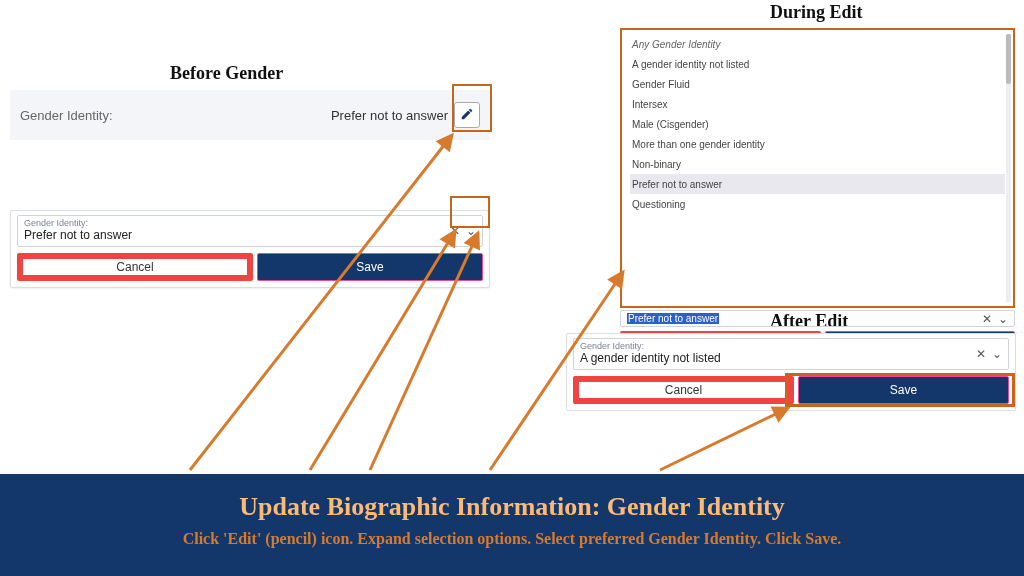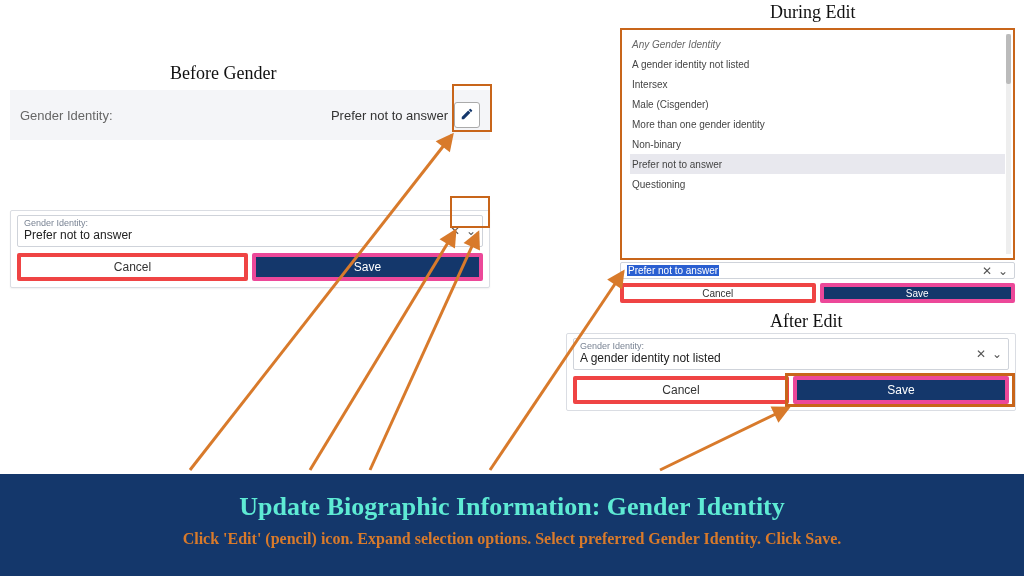--- a/index.html
+++ b/index.html
@@ -1,62 +1,62 @@
 <!DOCTYPE html>
 <html><head>
 <meta charset="utf-8">
 <style>
   * { box-sizing: border-box; margin: 0; padding: 0; }
   body { font-family: Arial, sans-serif; width: 1024px; height: 576px; position: relative; background: #fff; overflow: hidden; }
-  .section-title { font-family: Georgia, 'Times New Roman', serif; font-weight: normal; font-size: 18px; color: #111; }
+  .section-title { font-family: Georgia, 'Times New Roman', serif; font-weight: bold; font-size: 18px; color: #111; }
   .title-before { position: absolute; left: 170px; top: 63px; }
   .title-during { position: absolute; left: 770px; top: 2px; }
   .title-after { position: absolute; left: 770px; top: 311px; }
 
   
   .before-wrap { position: absolute; left: 10px; top: 90px; width: 480px; }
   .view-row { background: #f4f5f8; padding: 12px 10px; display: flex; align-items: center; justify-content: space-between; color: #555; font-size: 13px; }
   .view-row .lbl { color: #666; }
   .view-row .val { color: #333; margin-left: auto; margin-right: 6px; }
   .pencil-btn { width: 26px; height: 26px; display: flex; align-items: center; justify-content: center; border: 1px solid #aaa; border-radius: 3px; background: #fff; cursor: pointer; }
   .highlight-sm { position: absolute; border: 2.5px solid #c8651a; pointer-events: none; }
 
   .edit-card { margin-top: 70px; border: 1px solid #dadde3; border-radius: 2px; background: #fff; padding: 4px 6px 6px; box-shadow: 0 1px 2px rgba(0,0,0,.06); }
   .field-wrap { border: 1px solid #cfd3da; border-radius: 2px; padding: 2px 6px 4px; position: relative; }
   .field-label { font-size: 9px; color: #7a8494; }
   .field-value { font-size: 12px; color: #222; padding-right: 50px; overflow: hidden; white-space: nowrap; }
   .field-icons { position: absolute; right: 6px; top: 50%; transform: translateY(-50%); display: flex; gap: 6px; color: #555; }
   .field-icons span { cursor: pointer; font-size: 12px; }
   .btn-row { display: flex; gap: 4px; margin-top: 6px; }
   .btn { flex: 1; height: 28px; font-size: 12px; border-radius: 2px; display: flex; align-items: center; justify-content: center; cursor: pointer; }
-  .btn-cancel { background: #fff; border: 4px solid #ef4444; color: #333; }
-  .btn-save { background: #14376b; border: 4px solid #ec4899; color: #fff; }
+  .btn-cancel { background: #fff; border: 6px solid #ef4444; color: #333; }
+  .btn-save { background: #14376b; border: 1px solid #ec4899; color: #fff; }
 
   
   .during-wrap { position: absolute; left: 620px; top: 28px; width: 395px; }
-  .dropdown-panel { border: 2.5px solid #c8651a; background: #fff; height: 232px; position: relative; }
+  .dropdown-panel { border: 2.5px solid #c8651a; background: #fff; height: 280px; position: relative; }
   .dd-list { height: 100%; overflow: hidden; font-size: 10px; color: #444; padding: 4px 8px; }
   .dd-list div { padding: 4.5px 2px; cursor: pointer; }
   .dd-list .it { font-style: italic; color: #666; }
   .dd-list .sel { background: #e8e8ee; }
   .dd-scroll { position: absolute; right: 2px; top: 4px; bottom: 4px; width: 5px; background: #eee; }
   .dd-thumb { position: absolute; right: 0; top: 0; width: 5px; height: 50px; background: #bbb; border-radius: 2px; }
   .during-input { margin-top: 2px; border: 1px solid #cfd3da; border-radius: 2px; padding: 2px 6px; position: relative; font-size: 10px; }
   .during-input .hlval { background: #2a5fd1; color: #fff; padding: 0 1px; }
   .during-btns { display: flex; gap: 4px; margin-top: 4px; }
   .during-btns .btn { height: 20px; font-size: 10px; }
 
   
   .after-wrap { position: absolute; left: 566px; top: 333px; width: 450px; }
   .after-card { border: 1px solid #dadde3; border-radius: 2px; background: #fff; padding: 4px 6px 6px; }
   .save-highlight { position: absolute; border: 3px solid #c8651a; pointer-events: none; }
 
   
   .footer { position: absolute; left: 0; right: 0; bottom: 0; background: #14376b; padding: 18px 20px 26px; text-align: center; }
-  .footer-title { font-family: Georgia, 'Times New Roman', serif; color: #5eead4; font-weight: bold; font-size: 26px; margin-bottom: 6px; }
+  .footer-title { font-family: Georgia, 'Times New Roman', serif; color: #fdba74; font-weight: bold; font-size: 26px; margin-bottom: 6px; }
   .footer-sub { font-family: Georgia, 'Times New Roman', serif; color: #d87a2b; font-weight: bold; font-size: 16px; line-height: 1.35; max-width: 860px; margin: 0 auto; }
 
   
   svg.arrows { position: absolute; left: 0; top: 0; width: 1024px; height: 576px; pointer-events: none; }
   .arr { stroke: #d87a2b; stroke-width: 3; fill: none; }
   .arrhead { fill: #d87a2b; }
 </style>
 </head>
 <body>
 
@@ -95,20 +95,21 @@
   </div>
 
   <div class="highlight-sm" style="left:440px; top:106px; width:40px; height:32px;"></div>
 </div>
 
 <div class="during-wrap">
   <div class="dropdown-panel">
     <div class="dd-list" id="dd-list">
         <div class="it">Any Gender Identity</div>
         <div>A gender identity not listed</div>
+        <div>Gender Fluid</div>
         <div>Intersex</div>
         <div>Male (Cisgender)</div>
         <div>More than one gender identity</div>
         <div>Non-binary</div>
         <div class="sel">Prefer not to answer</div>
         <div>Questioning</div>
       </div>
     <div class="dd-scroll">
         <div class="dd-thumb"></div>
       </div>

